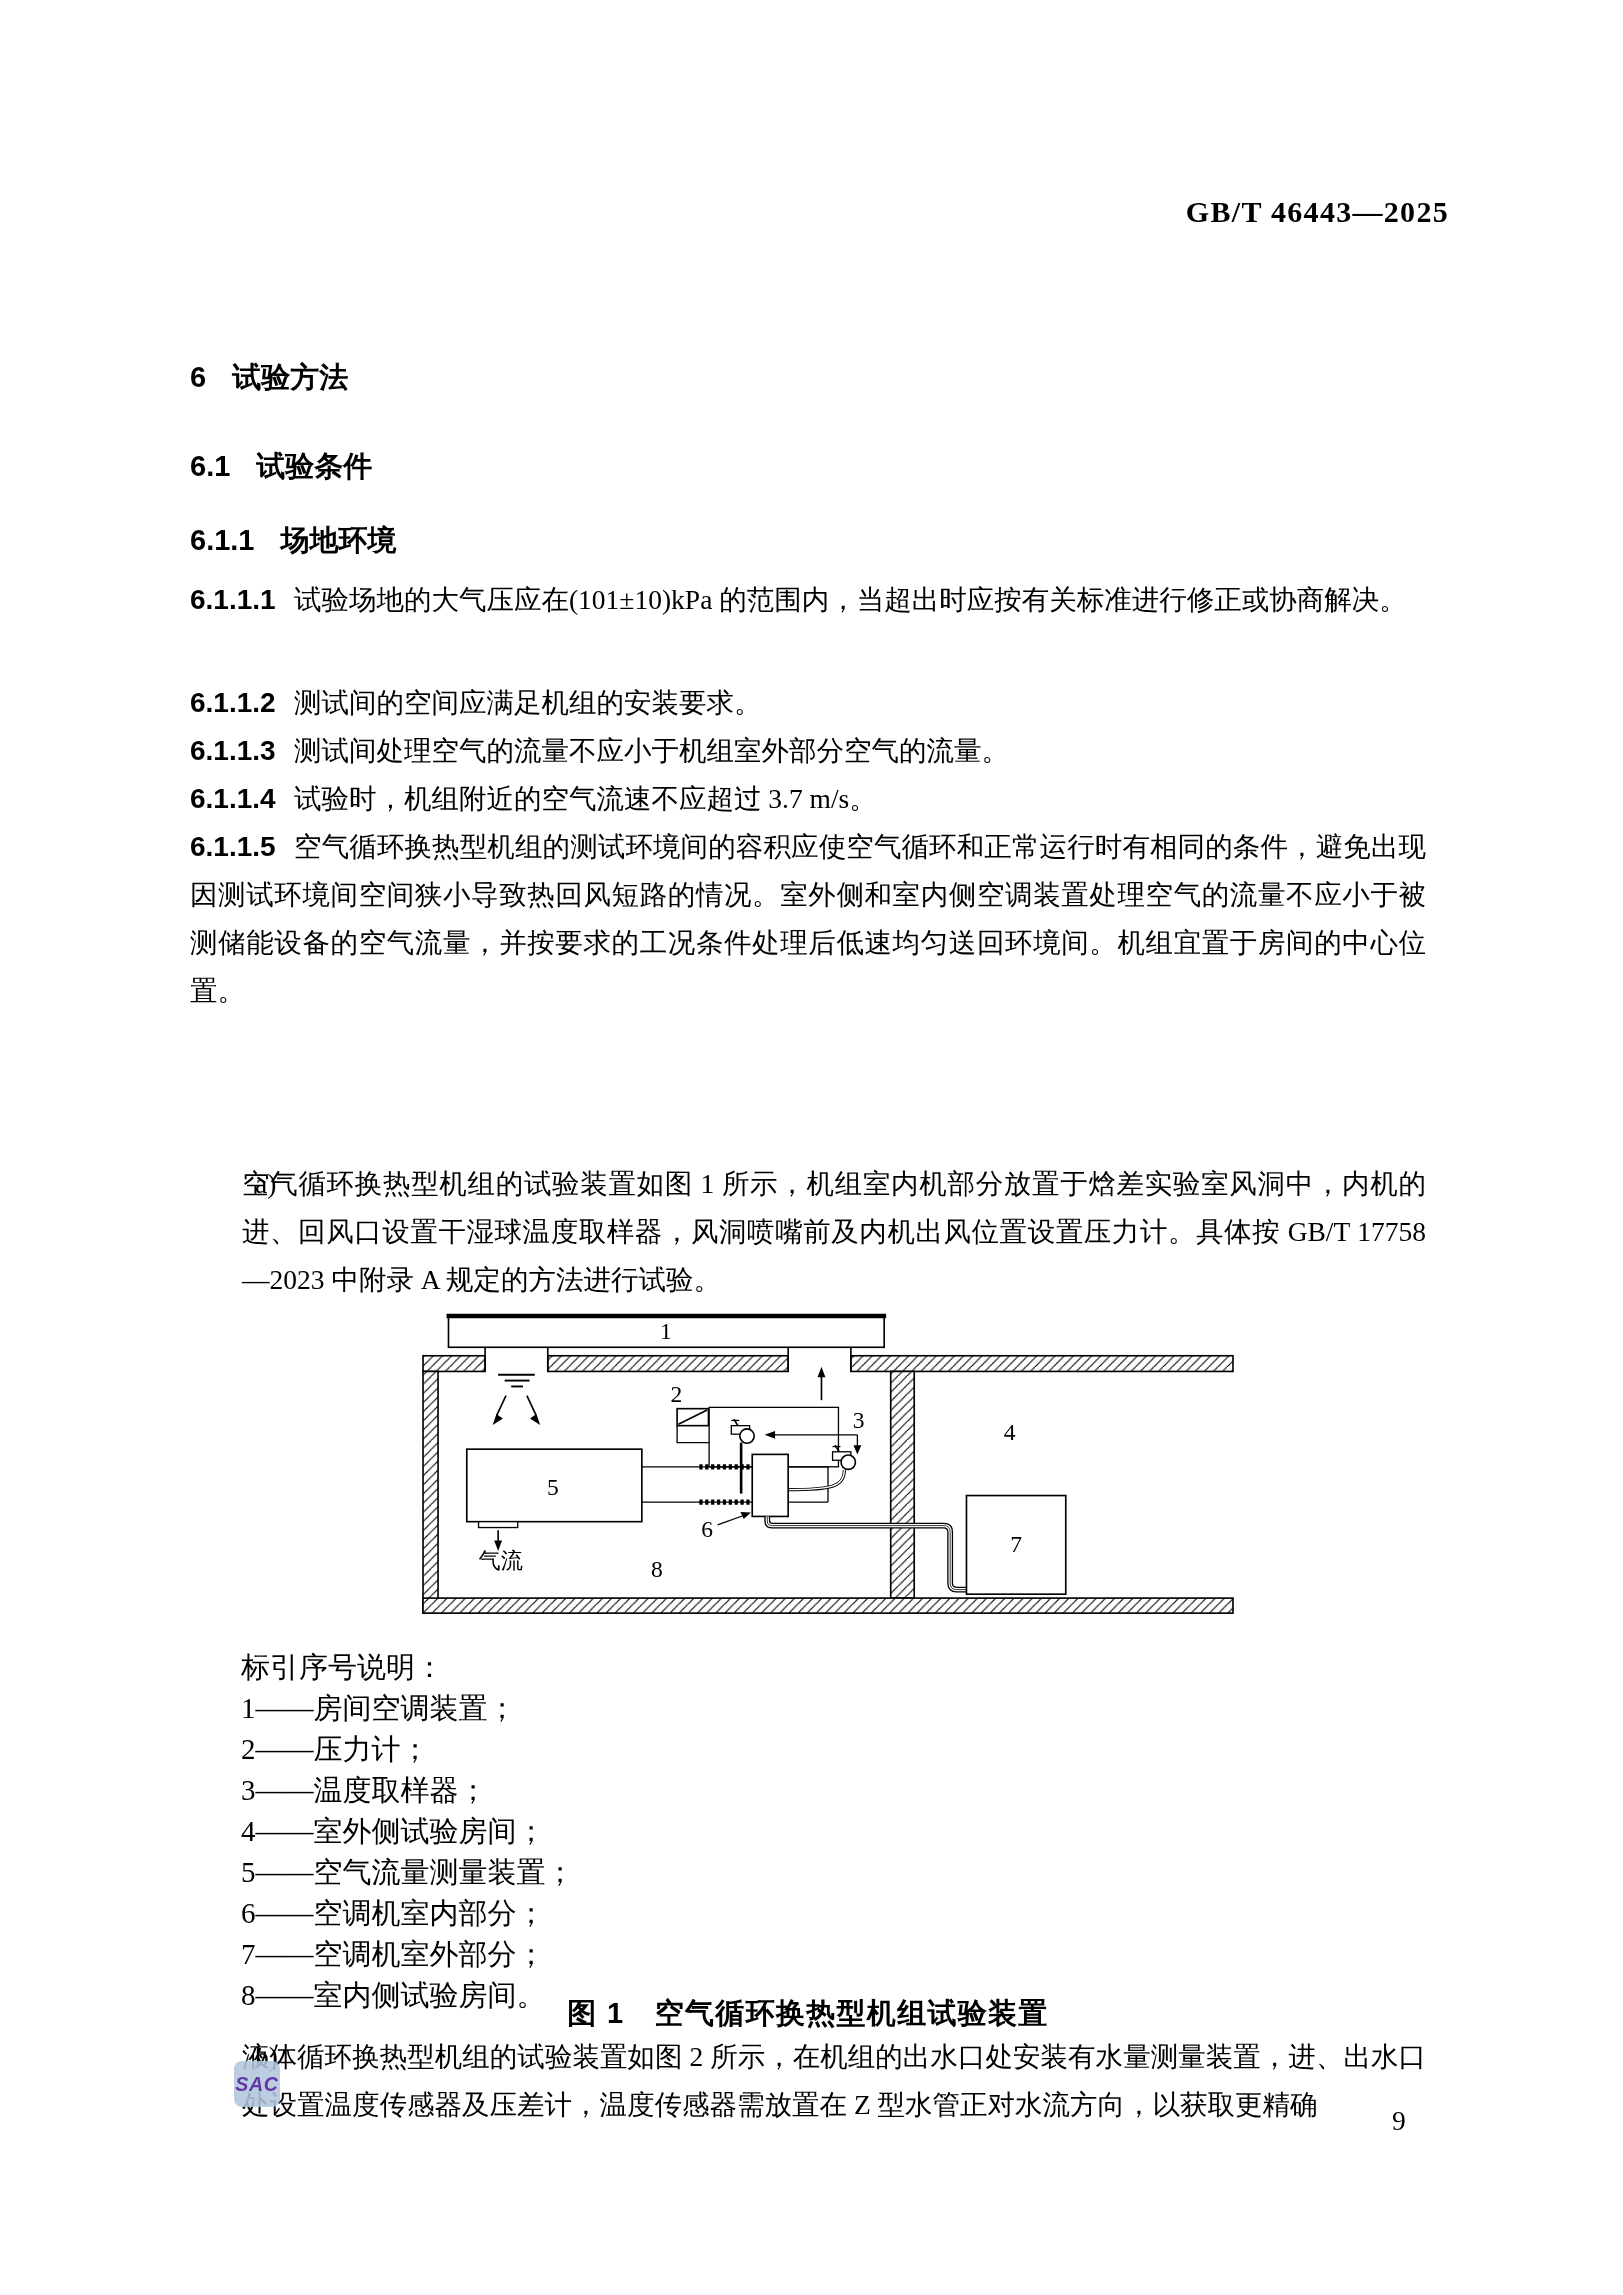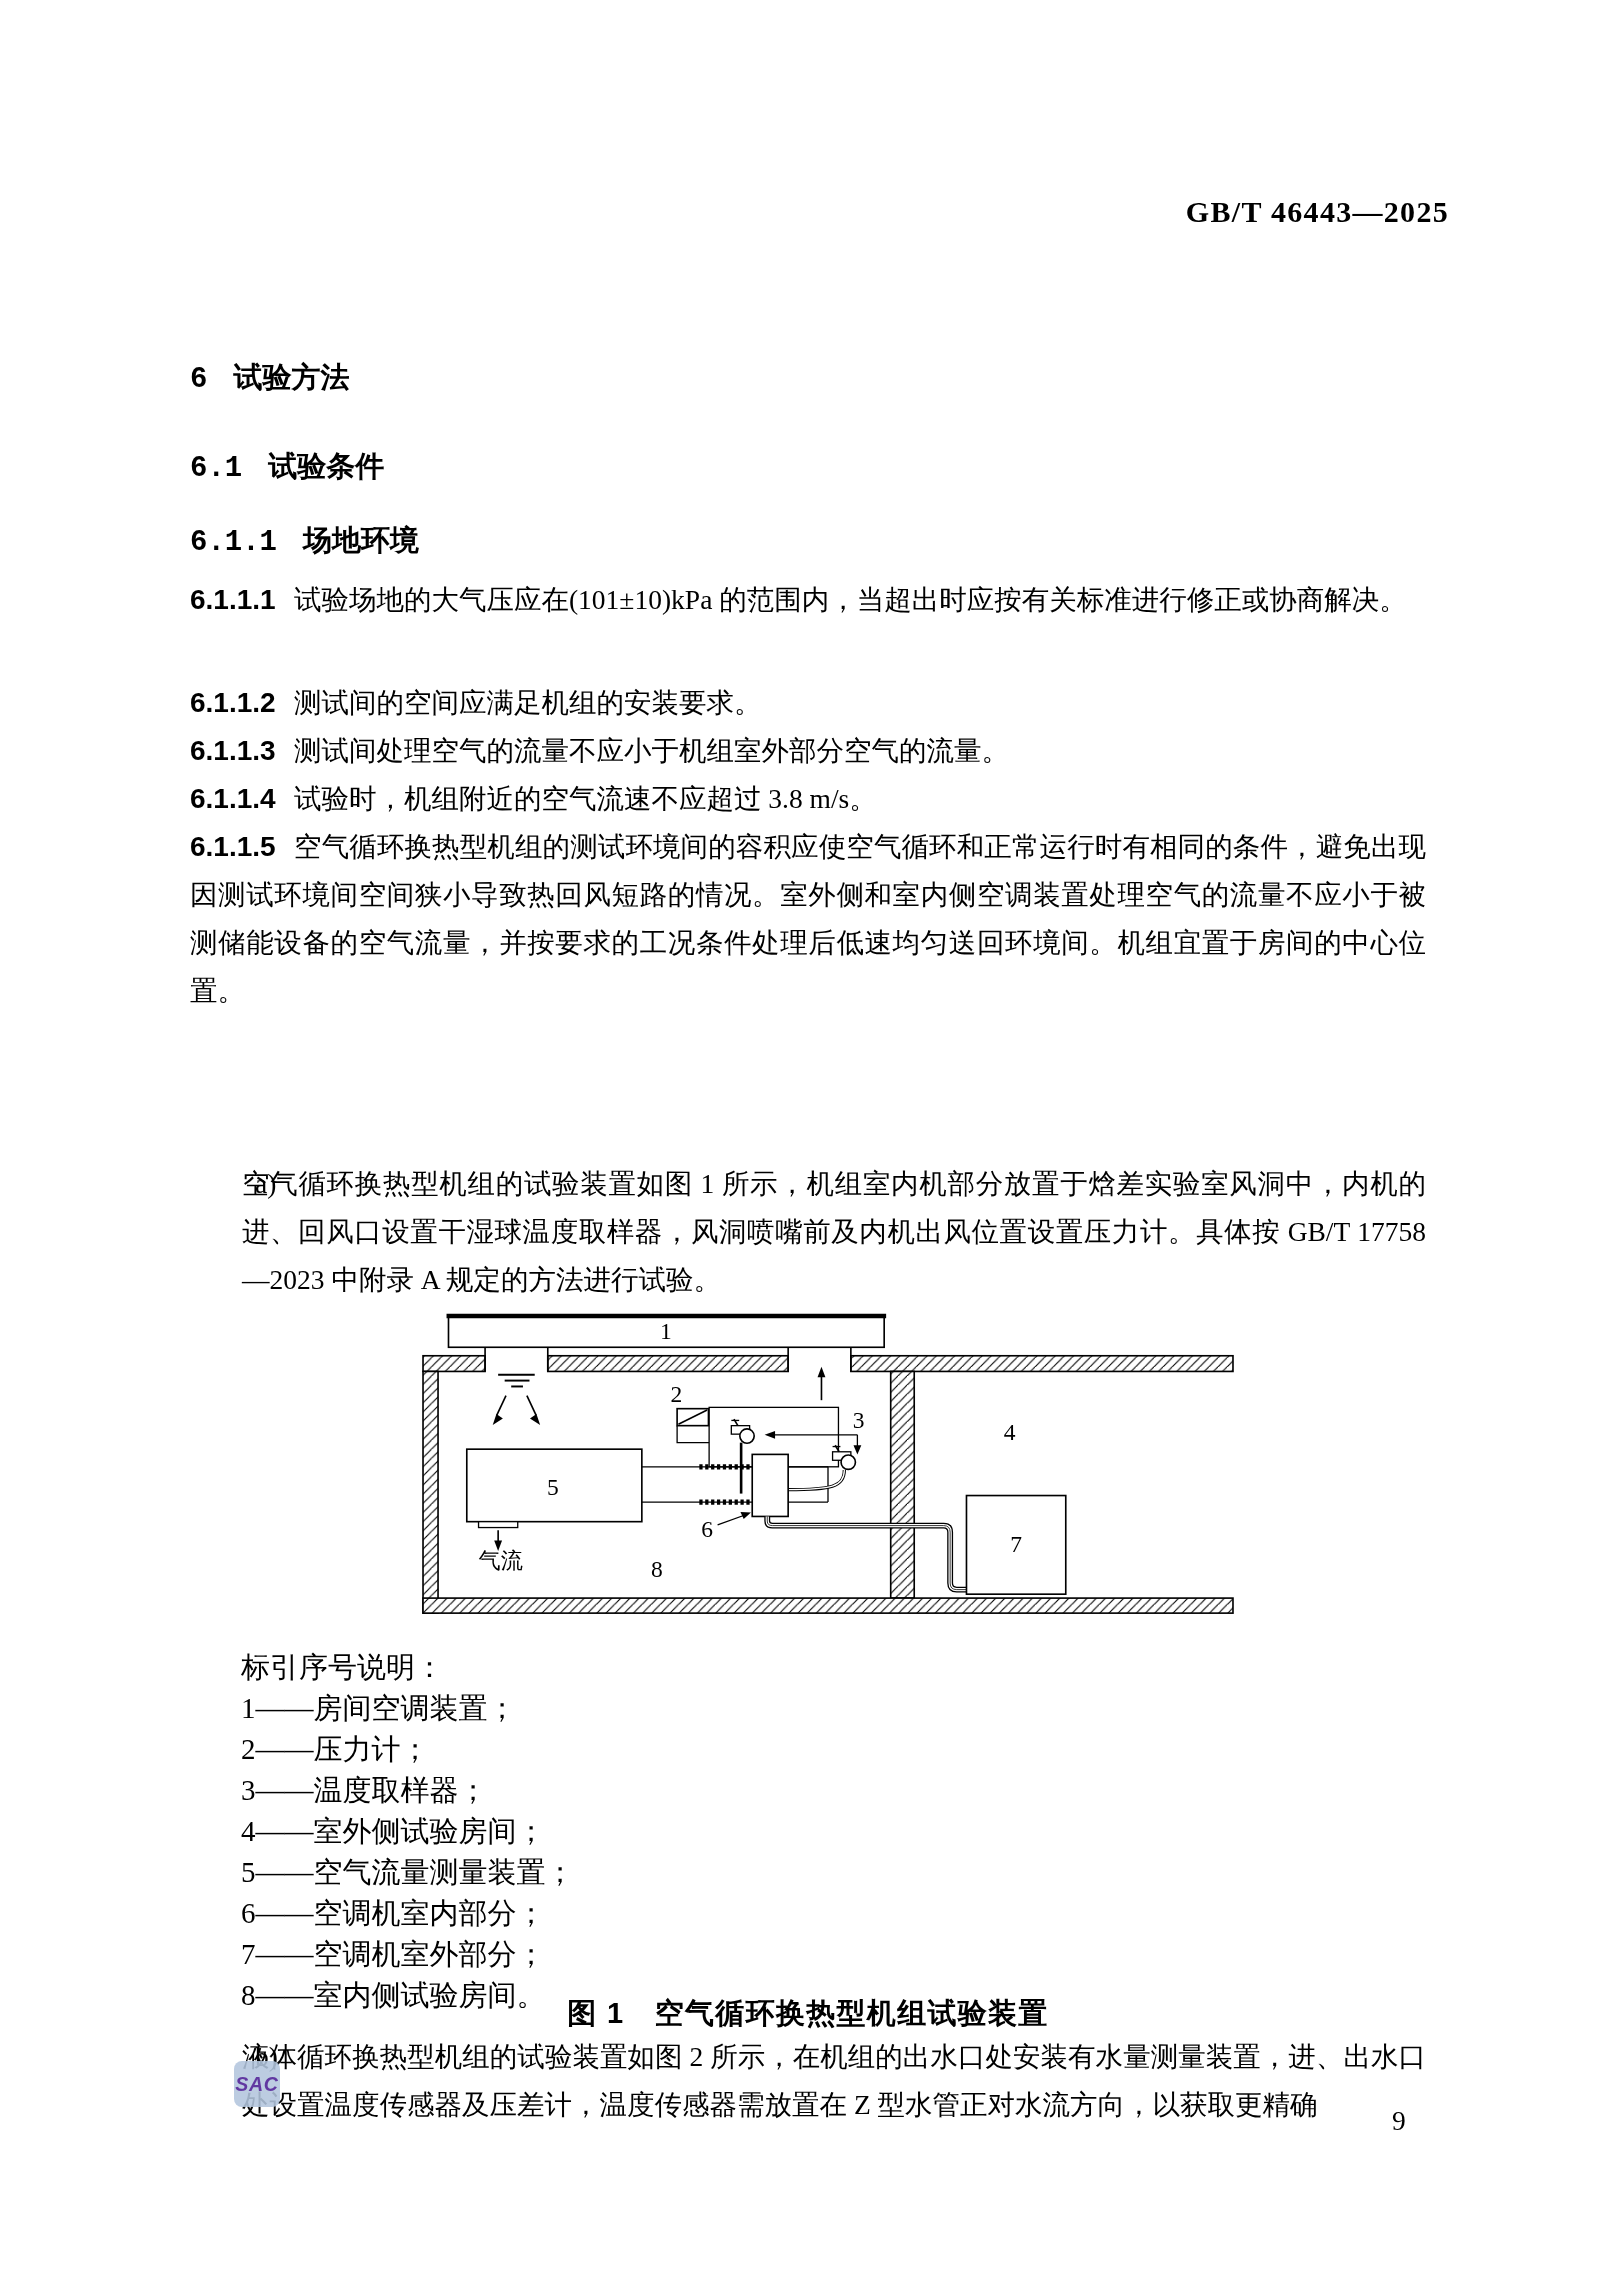--- a/index.html
+++ b/index.html
@@ -12,21 +12,21 @@
     overflow:hidden;
   }
   .hdr{
     position:absolute; top:195px; right:174px;
     font-size:30px; font-weight:600; letter-spacing:1.3px;
     font-family:"Liberation Serif", serif;
     text-align:center;
   }
   .h1,.h2,.h3{
     position:absolute; left:190px;
-    font-family:Liberation Mono, monospace;
+    font-family:Liberation Sans, sans-serif;
     font-weight:bold; font-size:29px; white-space:nowrap;
   }
   .hnum{margin-right:26px;}
   .clause{
     position:absolute; left:190px; width:1236px;
     font-size:27.5px; line-height:48px; text-align:justify;
   }
   .cnum{
     font-family:"Liberation Sans", sans-serif;
     font-weight:bold; font-size:28px; margin-right:18.3px;
@@ -86,21 +86,21 @@
   <div class="clause" style="top:576px">
     <span class="cnum">6.1.1.1</span><span>试验场地的大气压应在(101±10)kPa 的范围内，当超出时应按有关标准进行修正或协商解决。</span>
   </div>
   <div class="clause" style="top:679px">
     <span class="cnum">6.1.1.2</span><span>测试间的空间应满足机组的安装要求。</span>
   </div>
   <div class="clause" style="top:727px">
     <span class="cnum">6.1.1.3</span><span>测试间处理空气的流量不应小于机组室外部分空气的流量。</span>
   </div>
   <div class="clause" style="top:775px">
-    <span class="cnum">6.1.1.4</span><span>试验时，机组附近的空气流速不应超过 3.8 m/s。</span>
+    <span class="cnum">6.1.1.4</span><span>试验时，机组附近的空气流速不应超过 3.7 m/s。</span>
   </div>
   <div class="clause" style="top:823px">
     <span class="cnum">6.1.1.5</span><span>空气循环换热型机组的测试环境间的容积应使空气循环和正常运行时有相同的条件，避免出现因测试环境间空间狭小导致热回风短路的情况。室外侧和室内侧空调装置处理空气的流量不应小于被测储能设备的空气流量，并按要求的工况条件处理后低速均匀送回环境间。机组宜置于房间的中心位置。</span>
   </div>
 
   <div class="listitem" style="top:1160px">
     <span class="lmarker">a)</span>
     <div class="litext">空气循环换热型机组的试验装置如图 1 所示，机组室内机部分放置于焓差实验室风洞中，内机的进、回风口设置干湿球温度取样器，风洞喷嘴前及内机出风位置设置压力计。具体按 GB/T 17758—2023 中附录 A 规定的方法进行试验。</div>
   </div>
 

